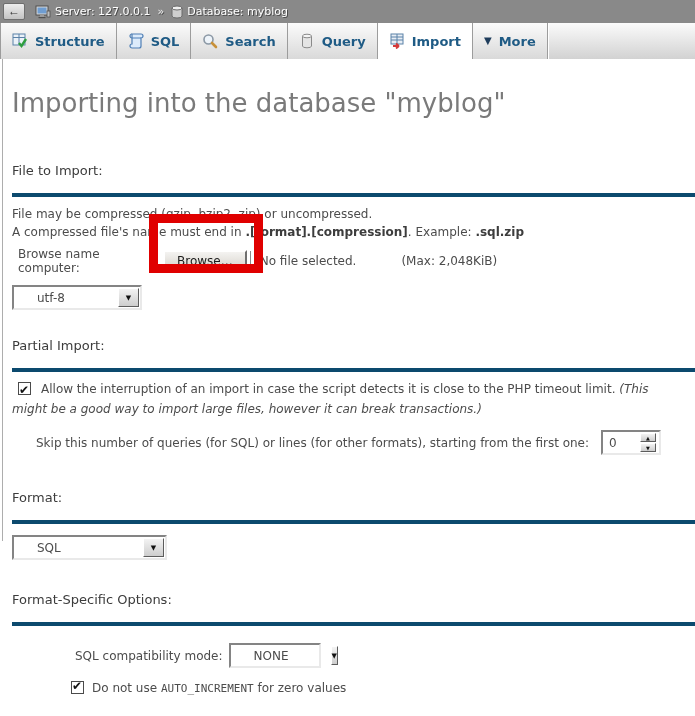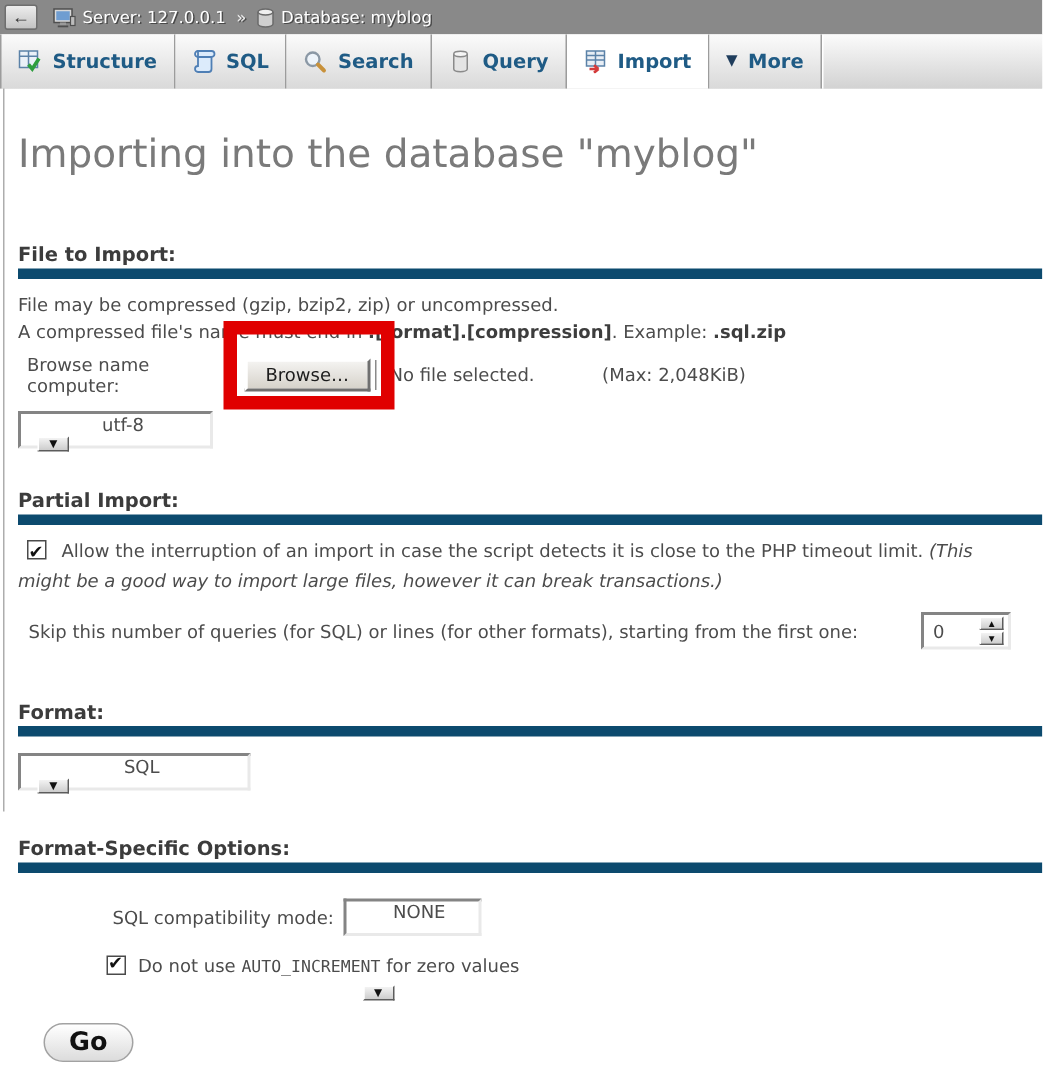--- a/index.html
+++ b/index.html
@@ -28,22 +28,22 @@
   .tabfill{flex:1;border-left:1px solid #fff;background:linear-gradient(#fbfbfb,#d2d2d2);}
   .tab svg{display:block;}
   .more-tri{font-size:10px;color:#1f3d5c;line-height:1;}
 
   
   .content{position:relative;padding:0 0 0 12px;}
   .leftline{position:absolute;left:2px;top:59px;width:1px;height:482px;background:#adadad;}
 
   .pagetitle{margin:29px 0 0;font-size:26px;font-weight:normal;color:#7a7a7a;line-height:30px;}
 
-  .secheading{font-size:13px;font-weight:bold;color:#3c3c3c;line-height:16px;
-              padding-bottom:0;border-bottom:7px solid #0c4a6e;margin:0;}
+  .secheading{font-size:13px;font-weight:normal;color:#3c3c3c;line-height:16px;
+              padding-bottom:14px;border-bottom:4px solid #0c4a6e;margin:0;}
   .h-file{margin-top:45px;}
   .h-partial{margin-top:28px;}
   .h-format{margin-top:35px;}
   .h-fso{margin-top:32px;}
 
   .bodytext{margin:8px 14px 0 0;line-height:18px;}
   .bodytext b{color:#3d3d3d;}
 
   .row{display:flex;align-items:center;}
   .row-browse{margin-top:8px;height:24px;}
@@ -51,39 +51,39 @@
   .flabel{width:145px;flex:none;margin-left:6px;}
 
   
   .winbtn{height:22px;padding:0 12px;background:linear-gradient(#f4f3f1,#d6d2ca);
           border:2px solid;border-color:#fff #6f6f6f #6f6f6f #fff;font-size:12px;color:#1c1c1c;
           font-family:inherit;cursor:pointer;}
   .filesep{width:1px;height:20px;background:#8a8a8a;margin-left:3px;}
   .nofile{margin-left:9px;}
   .maxsize{margin-left:45px;}
 
-  .winselect{display:inline-flex;align-items:center;
-             background:#fff;height:25px;box-sizing:border-box;padding-left:10px;
-             border:2px solid;border-color:#848484 #e9e9e9 #e9e9e9 #848484;cursor:pointer;flex-direction:column;}
+  .winselect{display:inline-flex;align-items:center;justify-content:space-between;
+             background:#fff;height:25px;box-sizing:border-box;padding-left:23px;
+             border:2px solid;border-color:#848484 #e9e9e9 #e9e9e9 #848484;cursor:pointer;}
   .winselect .arrowbtn{width:19px;align-self:stretch;margin:1px;background:linear-gradient(#f3f3f3,#cdcdcd);
              border:1px solid;border-color:#fff #5c5c5c #5c5c5c #fff;
              display:flex;align-items:center;justify-content:center;font-size:7px;color:#111;}
   .w-charset{width:130px;}
   .w-sql{width:155px;margin-top:11px;}
   .w-none{width:92px;gap:41px;}
 
   .wincheck{width:13px;height:13px;box-sizing:border-box;background:#fff;flex:none;
             border:1px solid #4a4a4a;position:relative;cursor:pointer;display:inline-block;}
   .wincheck .mark{position:absolute;left:0px;top:-3px;font-size:12px;color:#111;}
 
   .allowpara{margin:7px 14px 0 0;line-height:20px;}
   .allowpara .wincheck{vertical-align:-2px;margin:0 10px 0 6px;}
   .italic{font-style:italic;}
 
-  .row-skip{margin-top:11px;height:25px;margin-left:7px;gap:30px;}
+  .row-skip{margin-top:11px;height:25px;margin-left:24px;}
   .winspin{display:inline-flex;align-items:center;justify-content:space-between;
            width:60px;height:25px;box-sizing:border-box;background:#fff;margin-left:12px;
            border:2px solid;border-color:#848484 #e9e9e9 #e9e9e9 #848484;padding-left:6px;}
   .spincol{display:flex;flex-direction:column;margin-right:3px;gap:1px;}
   .spincol .sbtn{width:16px;height:9px;background:linear-gradient(#f3f3f3,#cdcdcd);
            border:1px solid;border-color:#fff #5c5c5c #5c5c5c #fff;box-sizing:border-box;
            display:flex;align-items:center;justify-content:center;font-size:5px;color:#111;cursor:pointer;}
 
   .row-compat{margin-top:17px;height:25px;margin-left:63px;}
   .compatlabel{margin-right:6px;}

